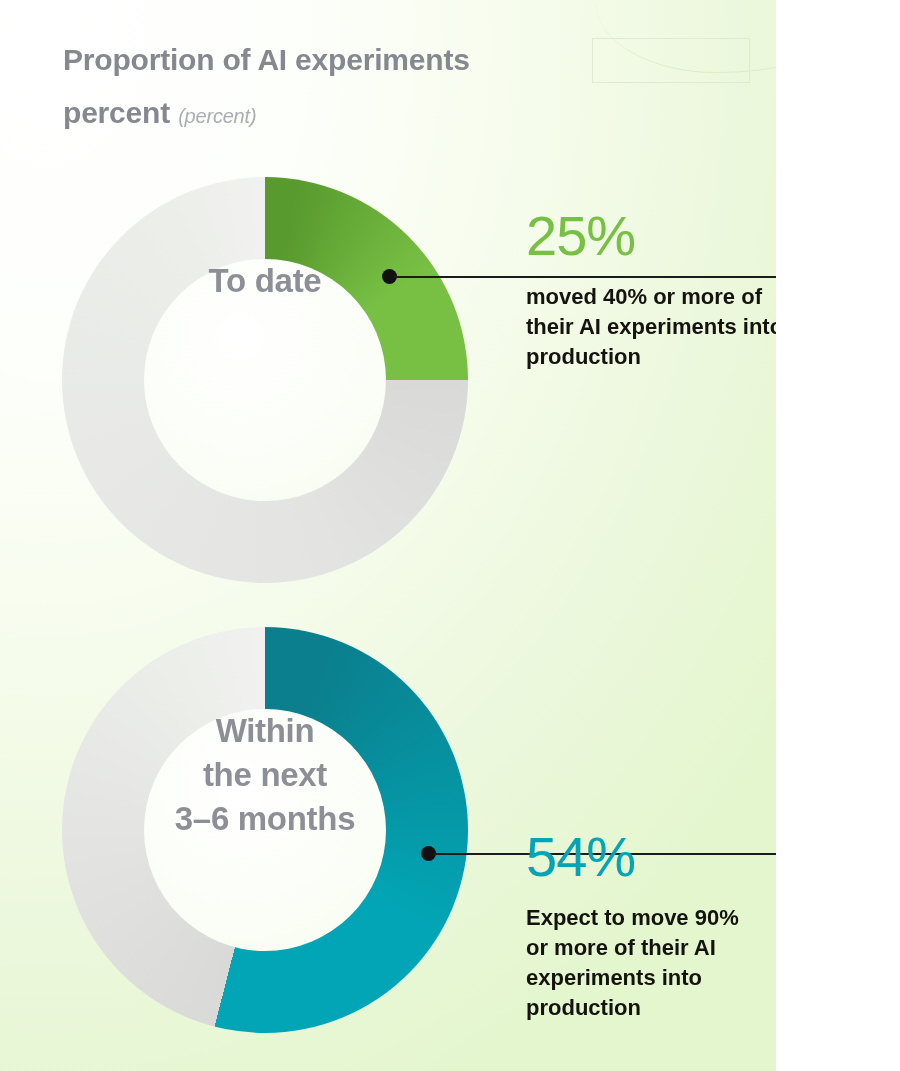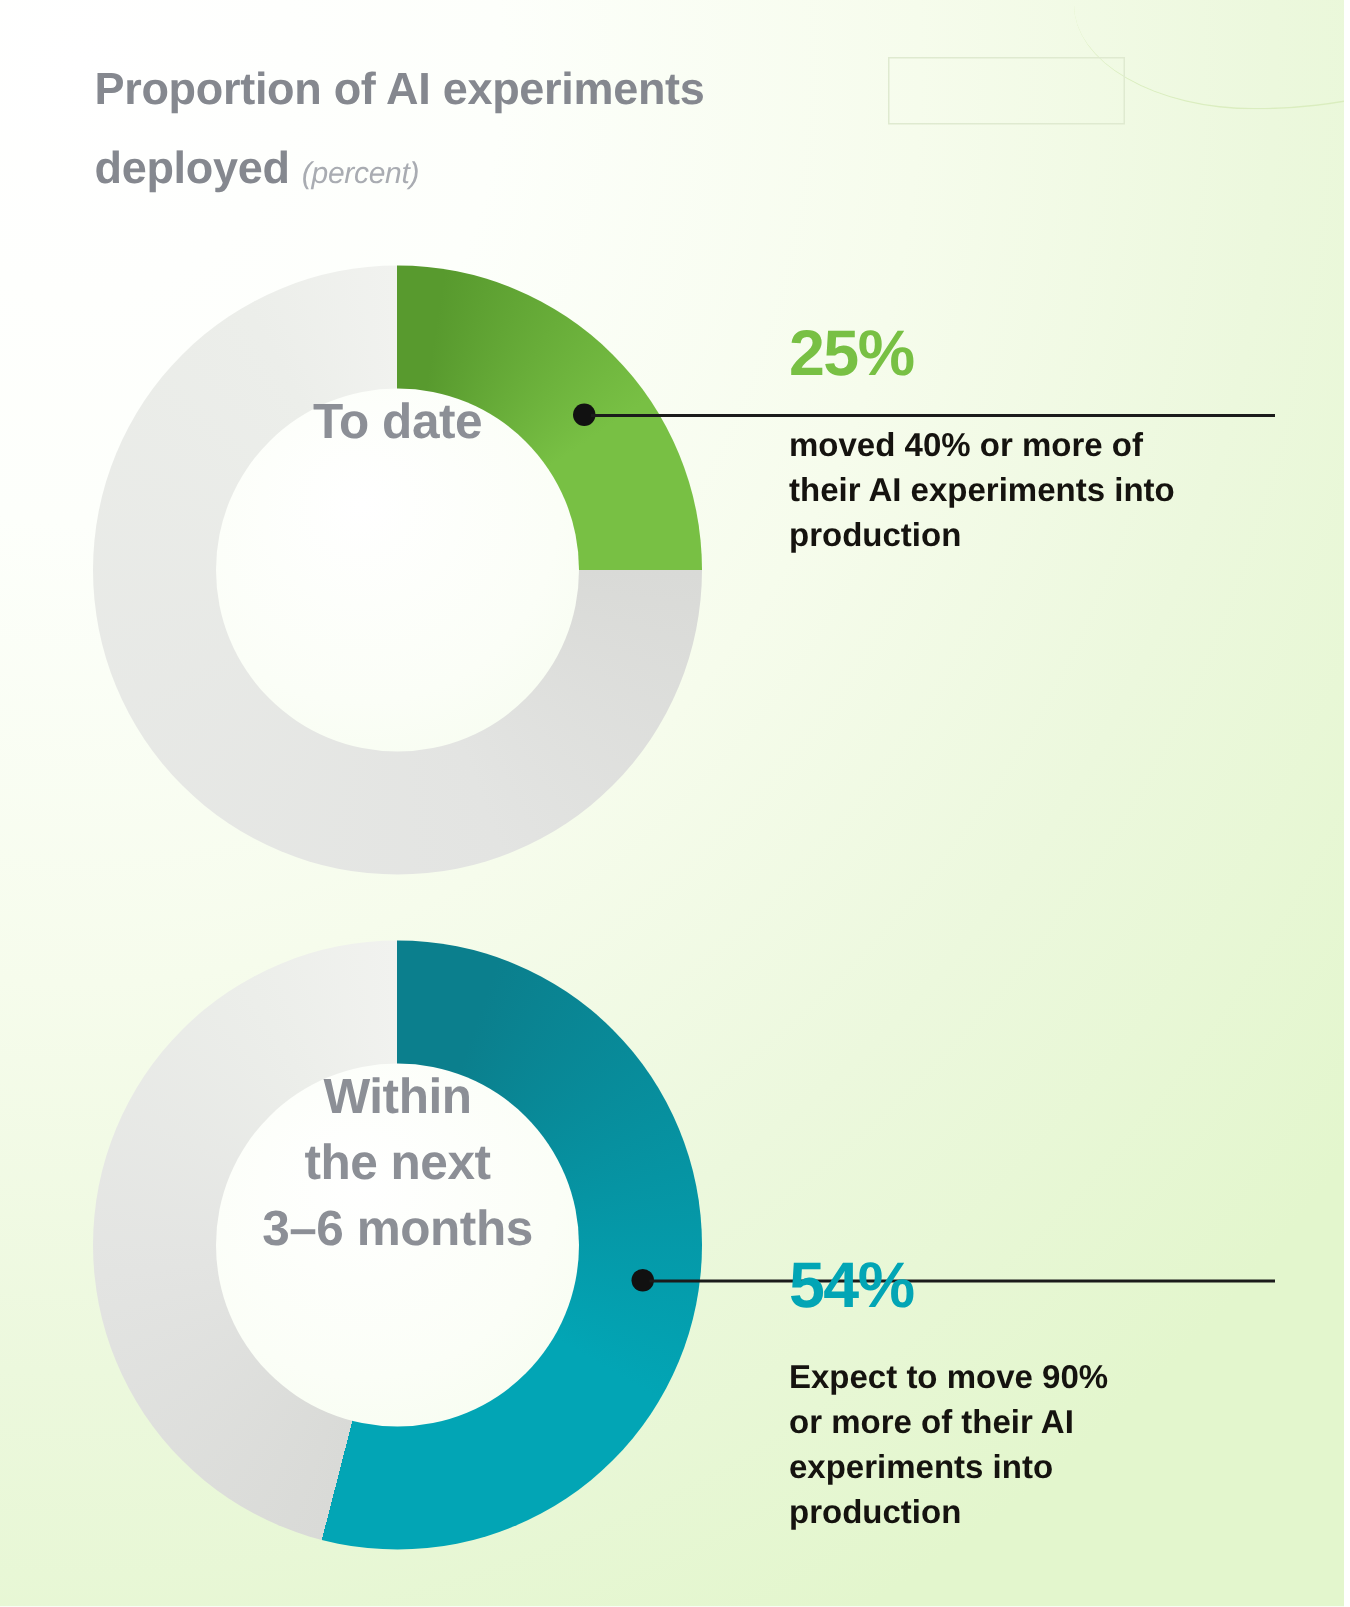--- a/index.html
+++ b/index.html
@@ -9,21 +9,21 @@
   body {
     width: 900px;
     height: 1071px;
     overflow: hidden;
     font-family: "Liberation Sans", sans-serif;
     background: #ffffff;
   }
 
   #stage {
     position: relative;
-    width: 896px;
+    width: 776px;
     height: 1071px;
     overflow: hidden;
     background:
       radial-gradient(120% 110% at 6% 4%, #ffffff 0%, #fdfffb 26%, #f6fcec 52%, #ecf8dd 74%, #e3f6cd 100%);
   }
 
   
   .corner-arc {
     position: absolute;
     top: -118px;
@@ -109,22 +109,22 @@
   }
   .leader-line {
     position: absolute;
     height: 2px;
     background: #1b1b1b;
   }
   .callout {
     position: absolute;
   }
   .callout-value {
-    font-size: 43px;
-    font-weight: bold;
+    font-size: 56px;
+    font-weight: normal;
     line-height: 56px;
     letter-spacing: -1px;
   }
   .callout-text {
     margin-top: 18px;
     font-size: 22px;
     font-weight: bold;
     color: #15130f;
     line-height: 30px;
     width: 330px;
@@ -133,21 +133,21 @@
 </style>
 </head>
 <body>
 
 <div id="stage">
 
   <div class="corner-arc"></div>
 
   <div class="title-block">
     <div class="title-line">Proportion of AI experiments</div>
-    <div class="title-line"><span>deployed</span> <span class="title-unit">(percent)</span></div>
+    <div class="title-line"><span>percent</span> <span class="title-unit">(percent)</span></div>
   </div>
   <div class="title-box"></div>
 
   <div class="donut-wrap" style="left:62px; top:177px; width:406px; height:406px;">
     <div class="donut" id="donut-1" style="background: conic-gradient(rgb(88, 154, 46) 0deg, rgb(88, 154, 46) 9deg, rgb(120, 192, 68) 55.8deg, rgb(120, 192, 68) 90deg, rgb(217, 218, 215) 90deg, rgb(227, 228, 226) 160deg, rgb(236, 238, 234) 330deg, rgb(241, 242, 239) 360deg);"></div>
     <div class="donut-hole">
       <span class="donut-center-label">To date</span>
     </div>
   </div>
 

